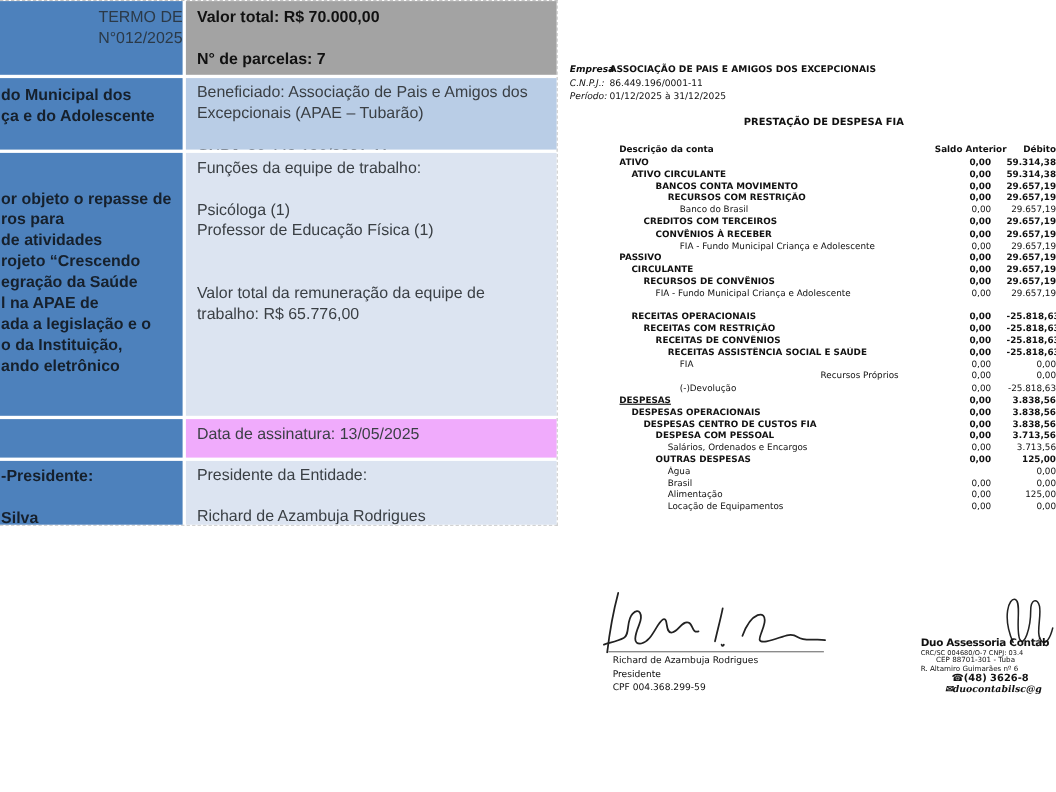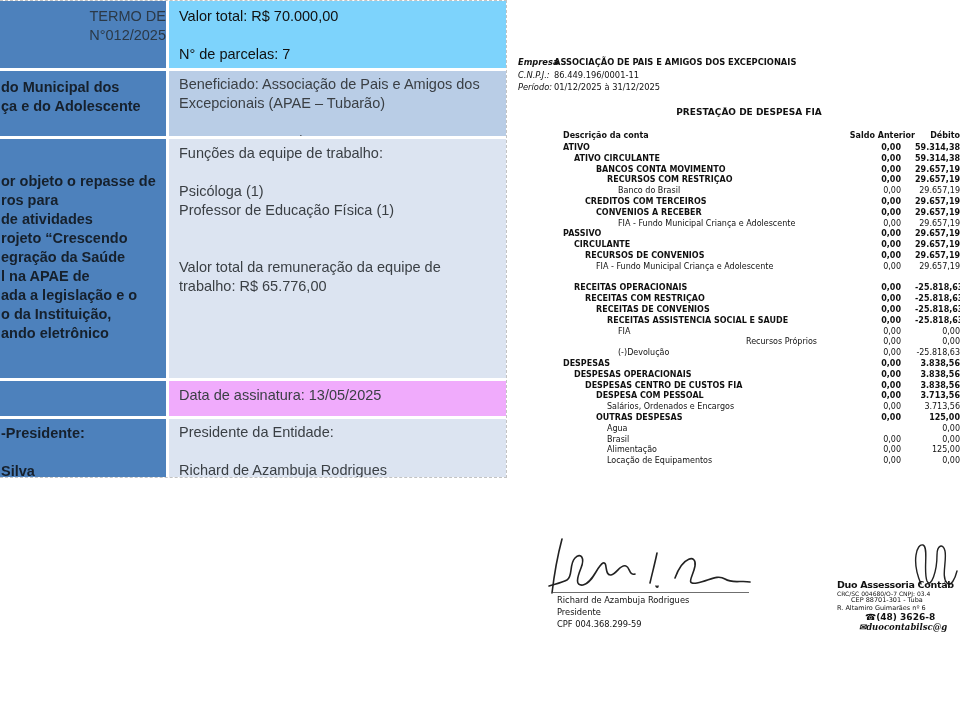--- a/index.html
+++ b/index.html
@@ -14,21 +14,21 @@
   .ct-cell{white-space:pre-line;font-size:14.5px;line-height:19px;overflow:hidden;}
   .ct-left{width:166px;flex:0 0 166px;background:#4d81bc;padding-left:1px;box-sizing:border-box;
            font-weight:bold;color:#16202c;}
   .ct-right{flex:1;background:#dce4f1;padding:4px 6px 0 10px;box-sizing:border-box;color:#3a3f44;}
   .ct-r1{height:67px;}
   .ct-r2{height:65px;}
   .ct-r3{height:239px;}
   .ct-r4{height:35px;}
   .ct-r5{height:58px;}
   .ct-r1 .ct-left{font-weight:normal;color:#2b3947;padding-top:6px;text-align:right;}
-  .ct-r1 .ct-right{background:#7dd3fc;font-weight:normal;color:#111;padding-top:6px;}
+  .ct-r1 .ct-right{background:#a3a3a3;font-weight:bold;color:#111;padding-top:6px;}
   .ct-r2 .ct-left{padding-top:7px;}
   .ct-r2 .ct-right{background:#b9cde6;}
   .ct-r3 .ct-left{padding-top:33px;}
   .ct-r3 .ct-right{background:#dce4f1;padding-top:5px;}
   .ct-r4 .ct-right{background:#f0abfc;padding-top:5px;}
   .ct-r5 .ct-left{padding-top:5px;}
   .ct-r5 .ct-right{background:#dce4f1;}
 
   
   .fia{font-family:"DejaVu Sans",sans-serif;color:#111;}
@@ -233,21 +233,21 @@
           <span class="fr-desc" style="padding-left: 55px; text-align: right;">Recursos Próprios</span>
           <span class="fr-saldo">0,00</span>
           <span class="fr-deb">0,00</span>
         </div>
         <div class="fr">
           <span class="fr-desc" style="padding-left: 55px;">(-)Devolução</span>
           <span class="fr-saldo">0,00</span>
           <span class="fr-deb">-25.818,63</span>
         </div>
         <div class="fr fr-b">
-          <span class="fr-desc" style="padding-left: 0px;">DESPESAS</span>
+          <span class="fr-desc" style="padding-left: 0px; text-decoration: underline;">DESPESAS</span>
           <span class="fr-saldo">0,00</span>
           <span class="fr-deb">3.838,56</span>
         </div>
         <div class="fr fr-b">
           <span class="fr-desc" style="padding-left: 11px;">DESPESAS OPERACIONAIS</span>
           <span class="fr-saldo">0,00</span>
           <span class="fr-deb">3.838,56</span>
         </div>
         <div class="fr fr-b">
           <span class="fr-desc" style="padding-left: 22px;">DESPESAS CENTRO DE CUSTOS FIA</span>

